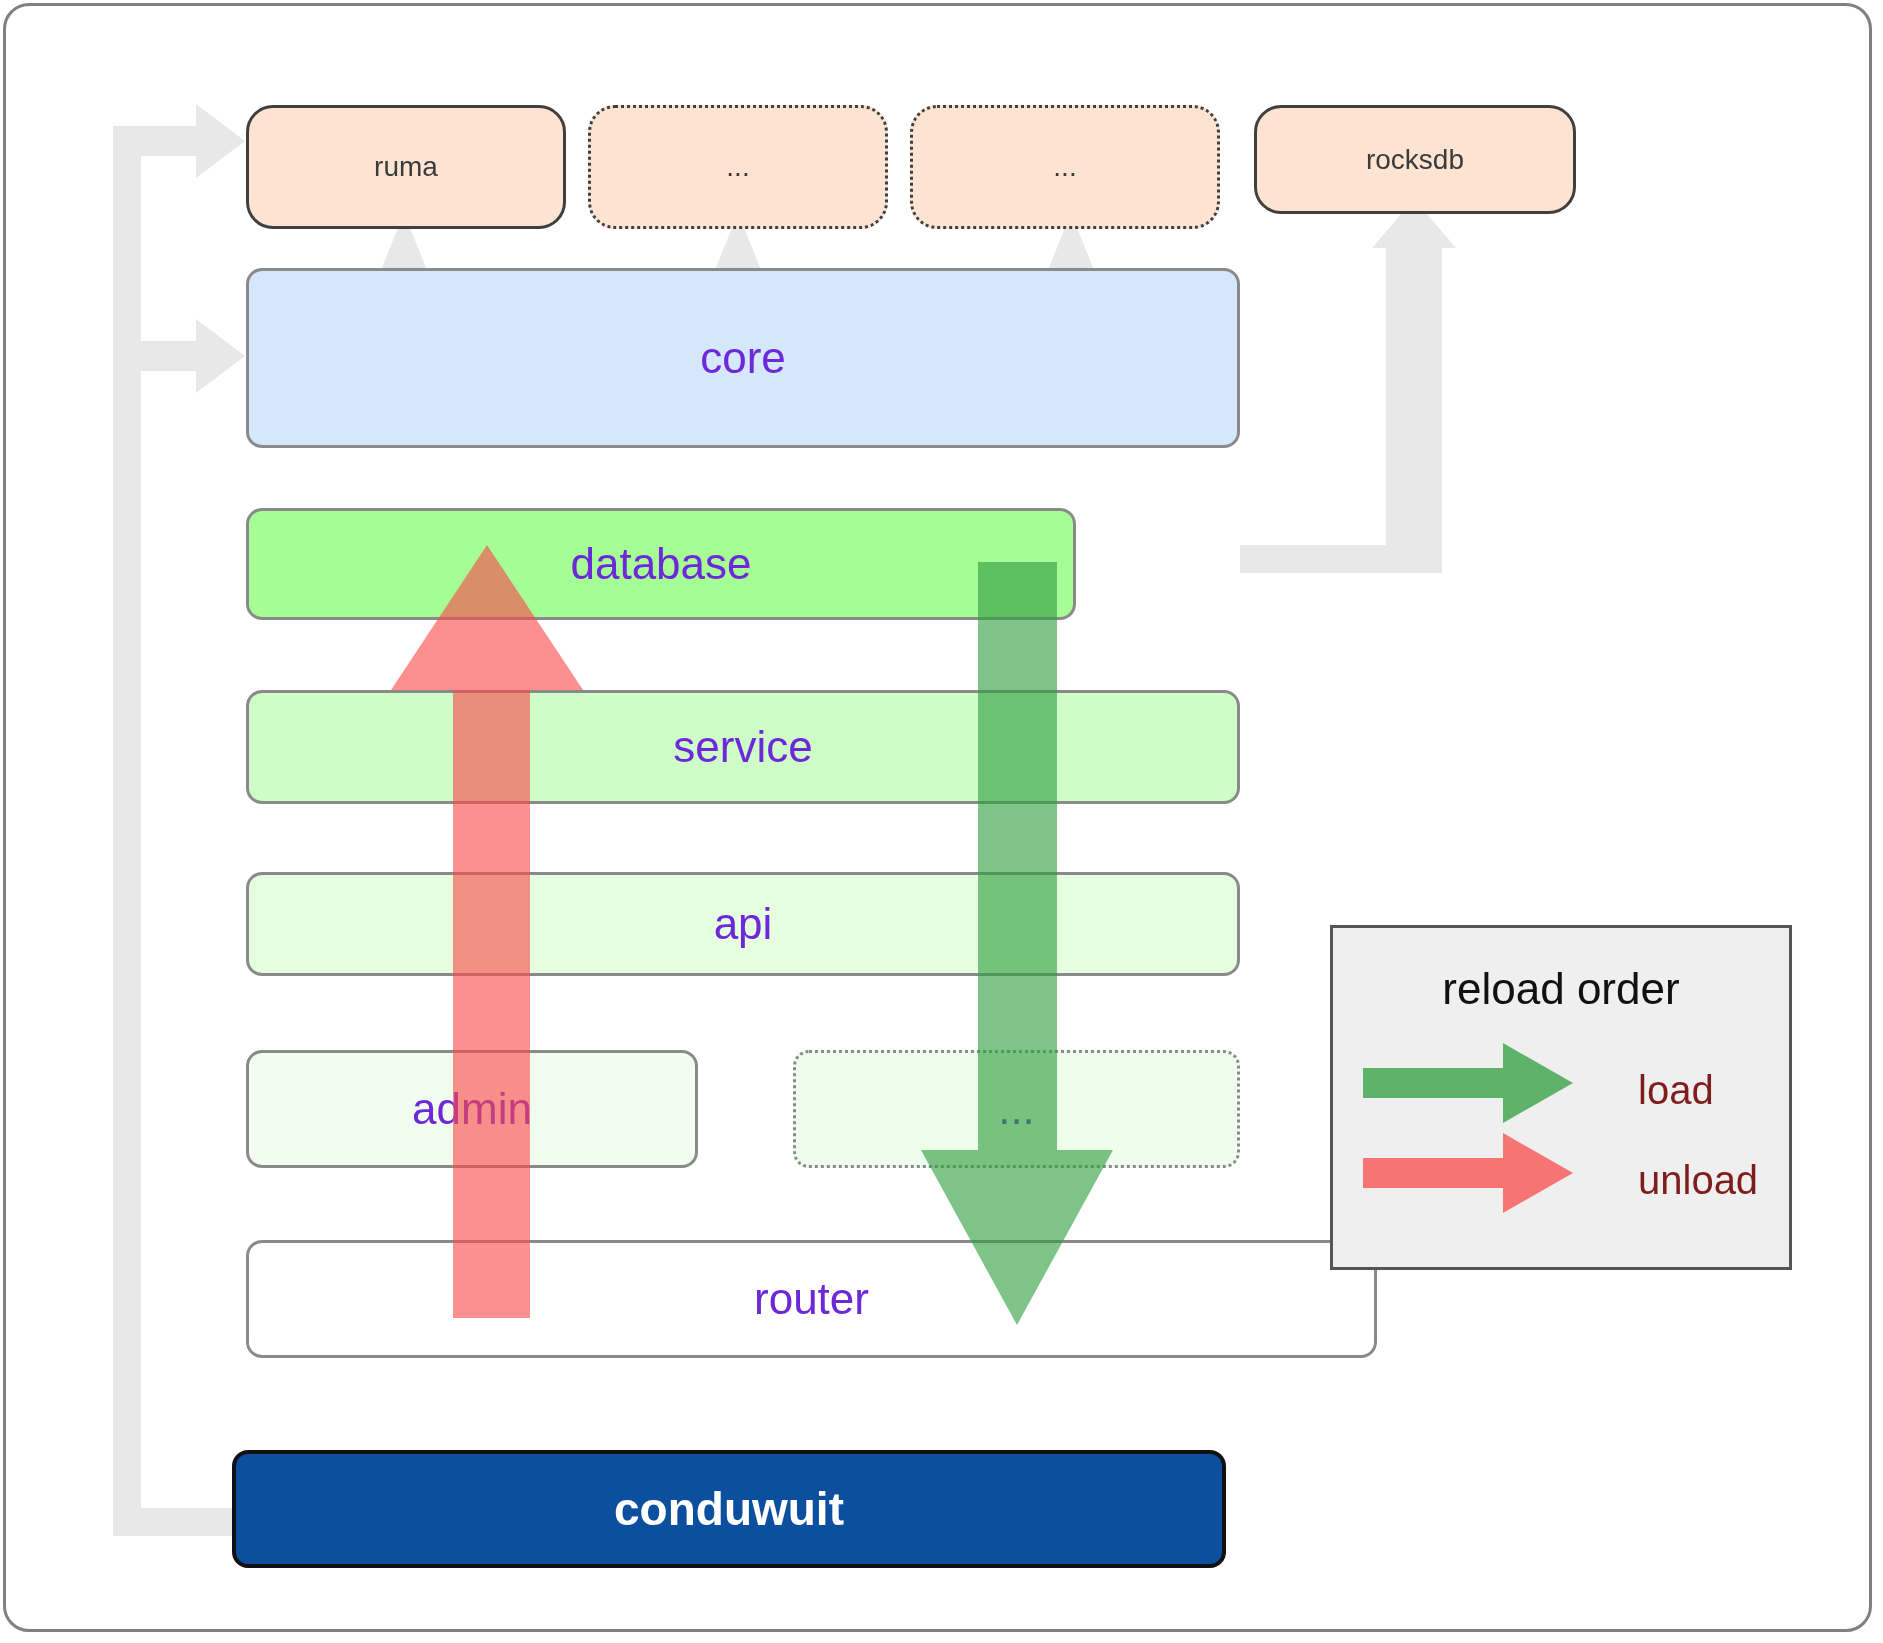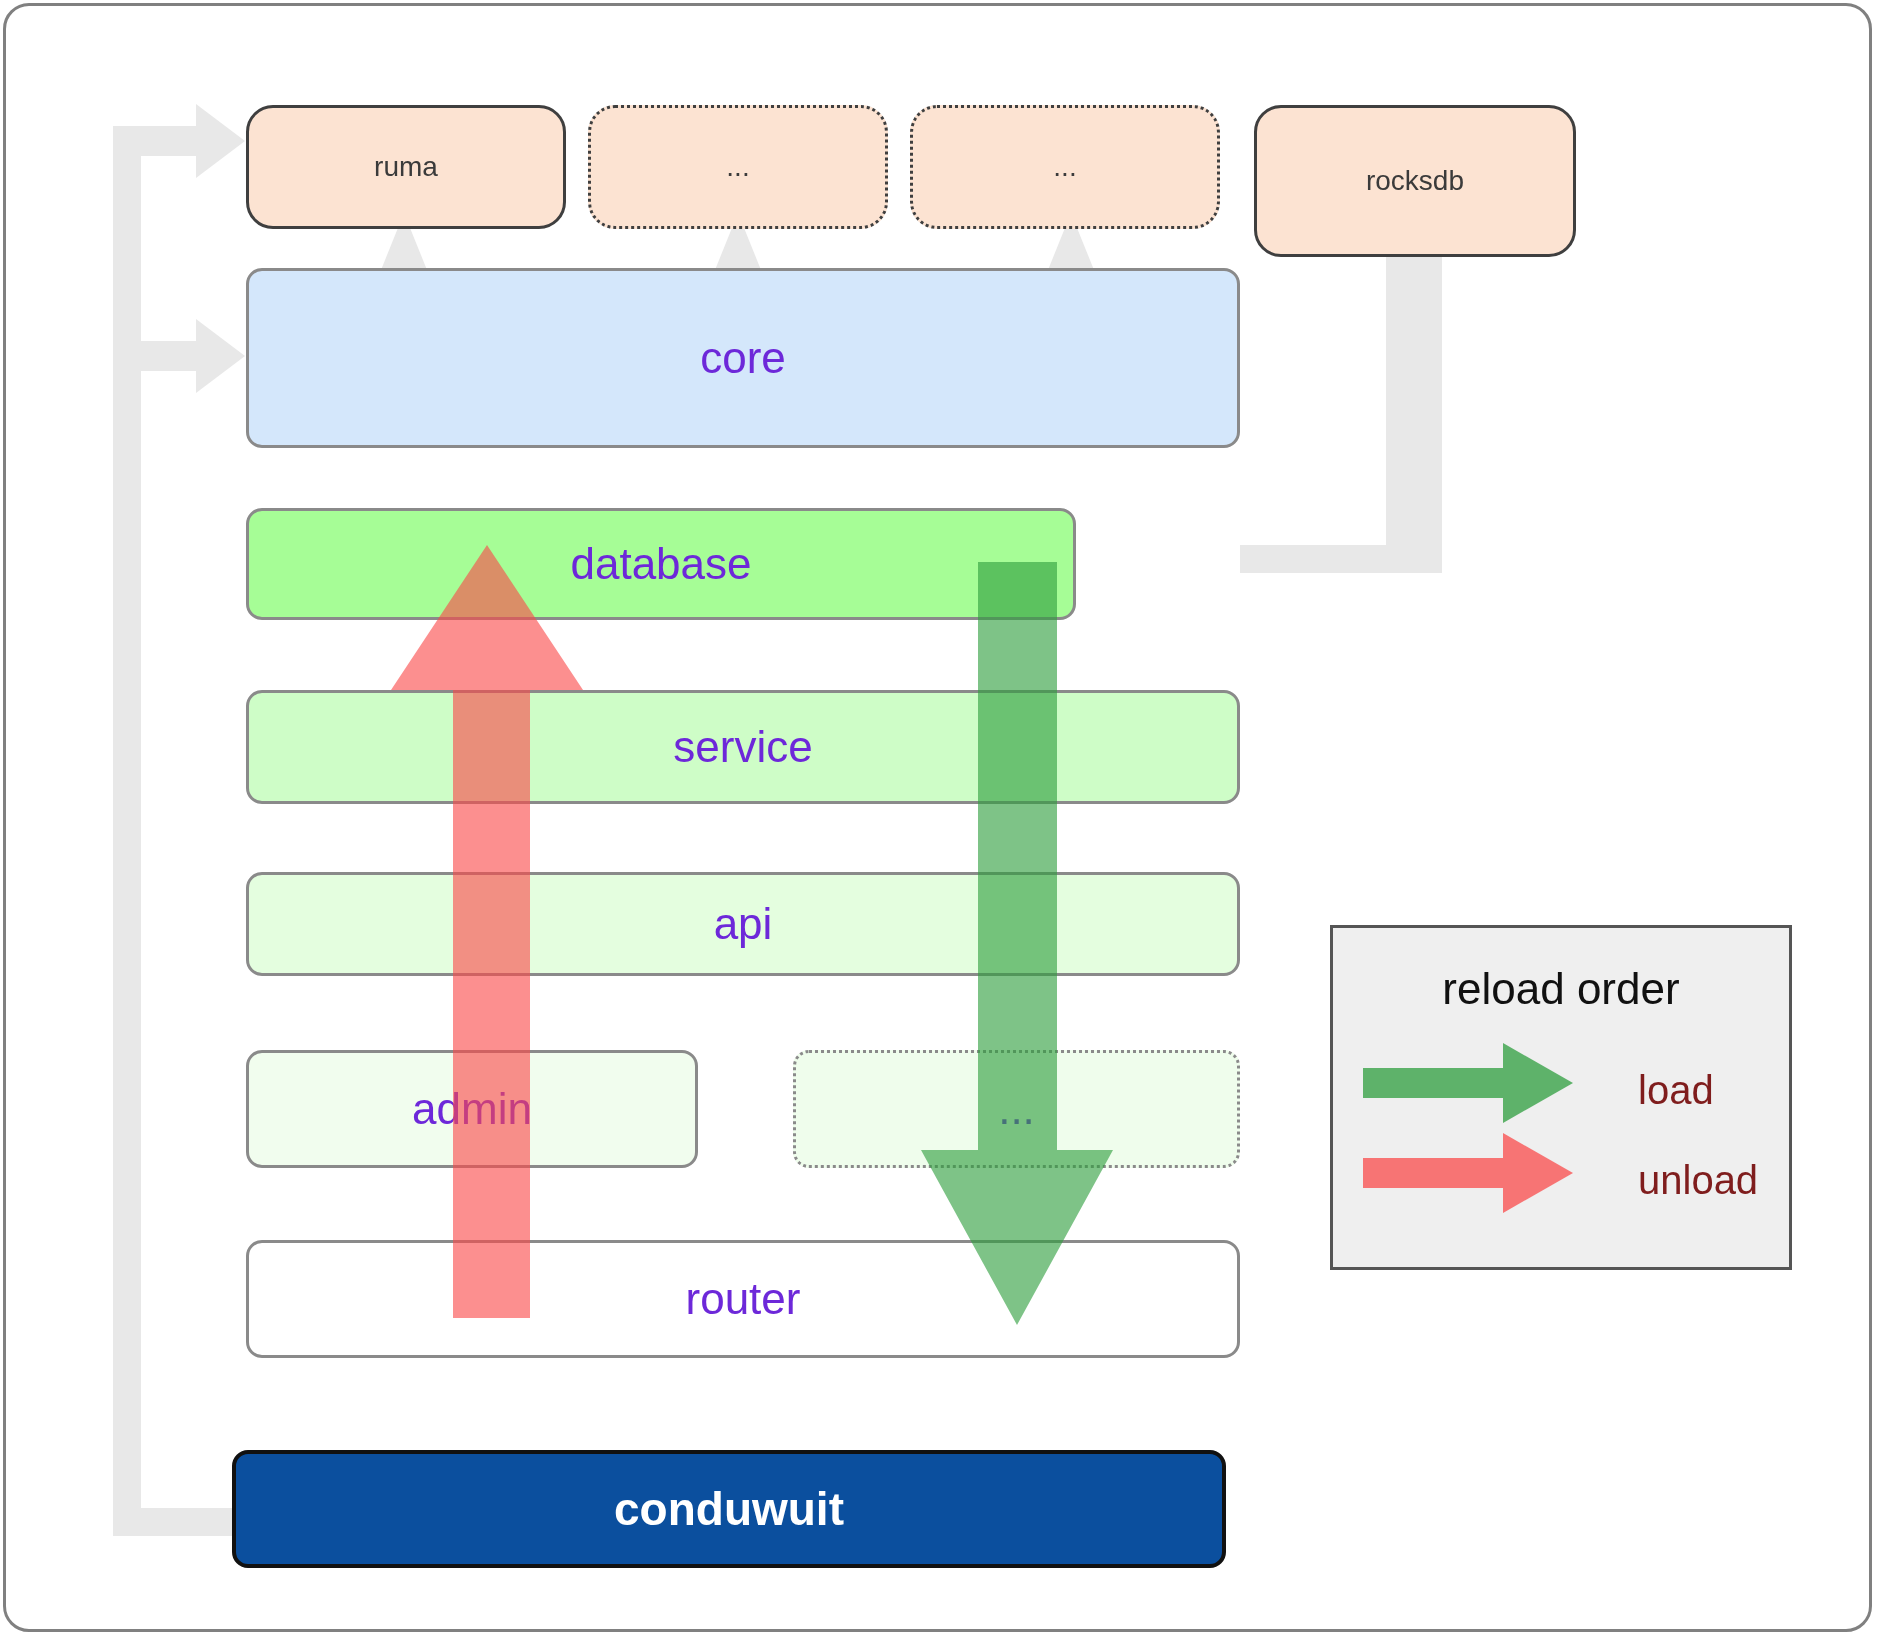--- a/index.html
+++ b/index.html
@@ -191,21 +191,21 @@
 
   <div class="layer dep" style="left:246px; top:78px; width:320px; height:124px;">
     <span>ruma</span>
   </div>
   <div class="layer dep dotted" style="left:588px; top:78px; width:300px; height:124px;">
     <span>...</span>
   </div>
   <div class="layer dep dotted" style="left:910px; top:78px; width:310px; height:124px;">
     <span>...</span>
   </div>
-  <div class="layer dep" style="left:1254px; top:78px; width:322px; height:152px;">
+  <div class="layer dep" style="left:1254px; top:78px; width:322px; height:109px;">
     <span>rocksdb</span>
   </div>
 
   <div class="layer core-box" style="left:246px; top:268px; width:994px; height:180px;">
     <span>core</span>
   </div>
 
   <div class="layer db-box" style="left:246px; top:508px; width:830px; height:112px;">
     <span>database</span>
   </div>
@@ -219,21 +219,21 @@
   </div>
 
   <div class="layer admin-box" style="left:246px; top:1050px; width:452px; height:118px;">
     <span>admin</span>
   </div>
 
   <div class="layer dots-box" style="left:793px; top:1050px; width:447px; height:118px;">
     <span>...</span>
   </div>
 
-  <div class="layer router-box" style="left:246px; top:1240px; width:994px; height:118px;">
+  <div class="layer router-box" style="left:246px; top:1240px; width:1131px; height:118px;">
     <span>router</span>
   </div>
 
   <div class="layer conduwuit-box" style="left:232px; top:1450px; width:994px; height:118px;">
     <span>conduwuit</span>
   </div>
 
   <svg id="bigarrows" viewBox="0 0 1883 1643" xmlns="http://www.w3.org/2000/svg">
 
     <g opacity="0.62">

